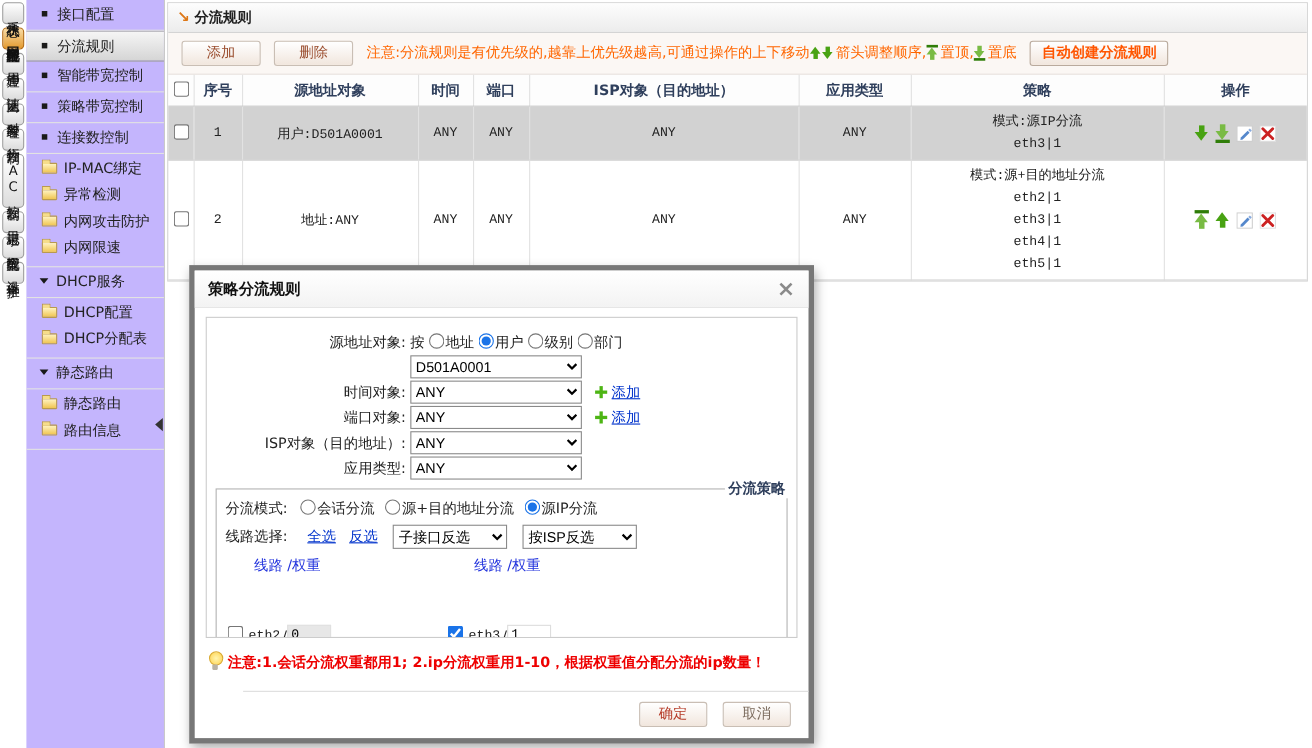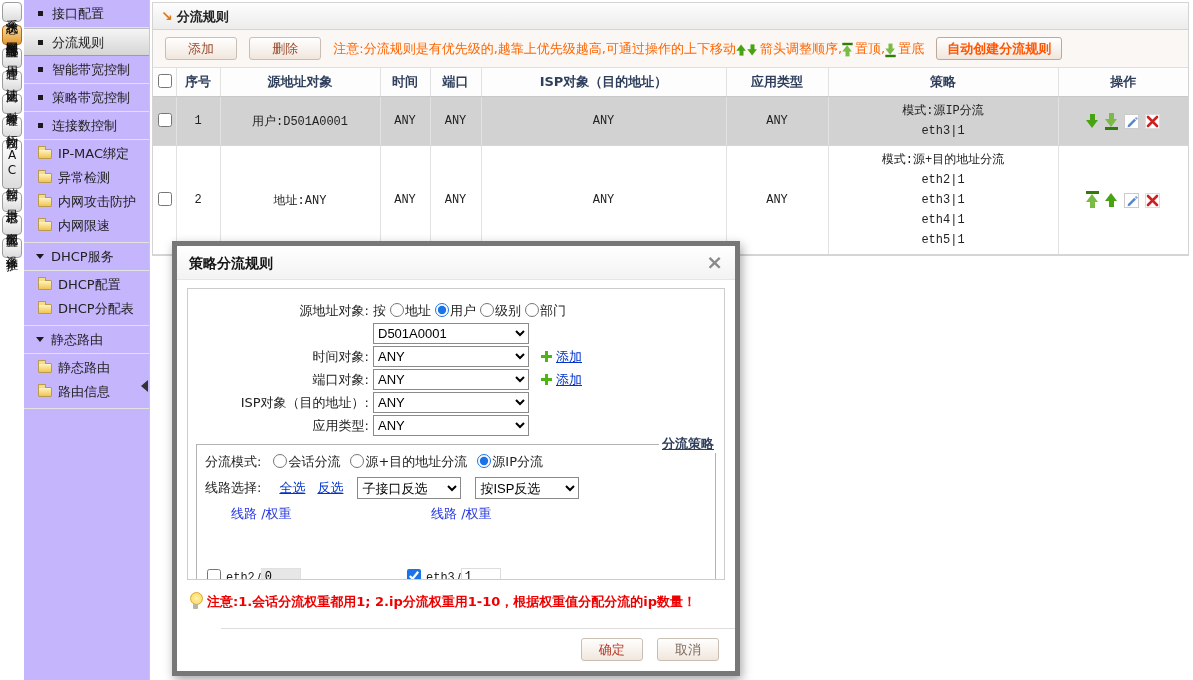--- a/index.html
+++ b/index.html
@@ -89,21 +89,21 @@
   .fsel { width:156px; height:21px; font-size:13px; border:1px solid #8a8a8a; background:#fff; }
   .plus-icon { display:inline-block; position:relative; width:11px; height:11px; margin:0 4px 0 12px; }
   .plus-icon::before { content:""; position:absolute; left:0; top:4px; width:11px; height:3px; background:#4db514; }
   .plus-icon::after  { content:""; position:absolute; left:4px; top:0; width:3px; height:11px; background:#4db514; }
   a.blue-link { color:#0033cc; text-decoration:underline; cursor:pointer; font-size:13px; }
   input[type=radio], input[type=checkbox] { accent-color:#1a73e8; width:14px; height:14px; vertical-align:middle; margin:0 1px 2px 2px; }
   .rlabel { font-size:13px; margin-right:2px; }
 
   #fieldset { position:relative; margin:8px 8px 0 8px; height:148px; border:1px solid #b3b3b3; padding:8px 6px 0 8px; }
   #fieldset-legend { position:absolute; top:-10px; right:-2px; background:#fff; padding:0 3px;
-        font-weight:bold; color:#2f3f5c; font-size:13px;text-decoration:underline; }
+        font-weight:bold; color:#2f3f5c; font-size:13px; }
   .fs-row { display:flex; align-items:center; margin-bottom:6px; }
   .fs-label { font-size:13px; margin-right:10px; }
   .fs-sel { width:104px; height:22px; font-size:13px; border:1px solid #8a8a8a; background:#fff; margin-right:14px; }
   #line-cols { display:flex; margin-top:2px; }
   .line-col { width:200px; }
   .col-h { color:#2233dd; font-size:13px; margin:0 0 3px 26px; }
   .line-item { display:flex; align-items:flex-end; height:22px; font-size:12px;margin-top:40px; }
   .ethname { font-family:"Liberation Mono","DejaVu Sans Mono",monospace; margin:0 2px 0 4px; }
   .winput { width:40px; height:17px; border:1px solid #ddd; background:#fff; font-size:12px; padding:0 3px;
         font-family:"Liberation Mono","DejaVu Sans Mono",monospace; }

